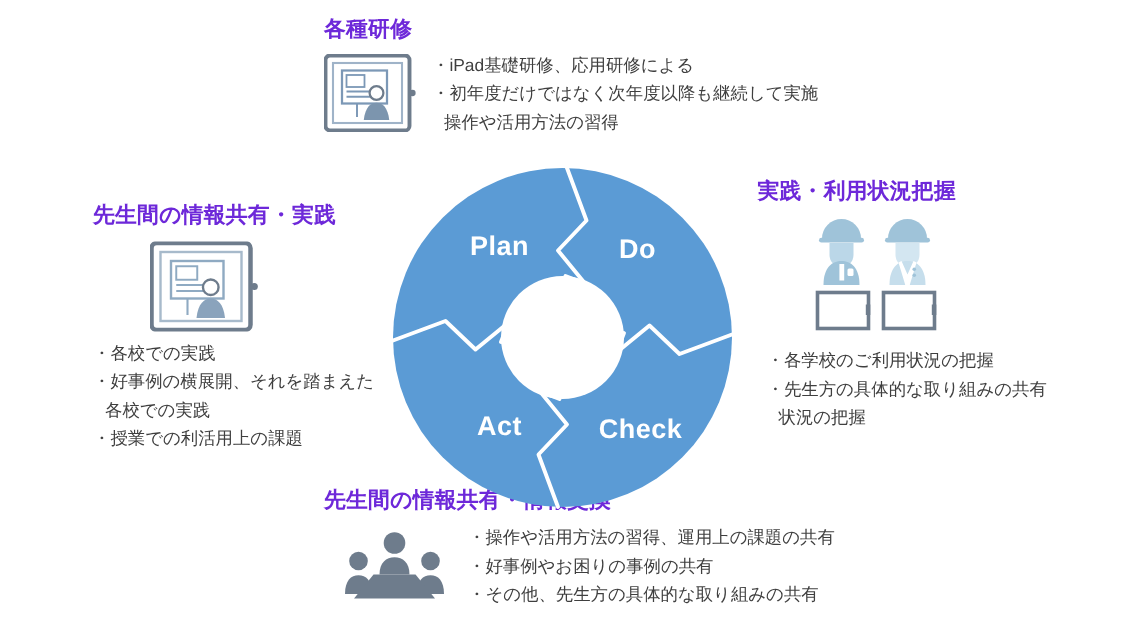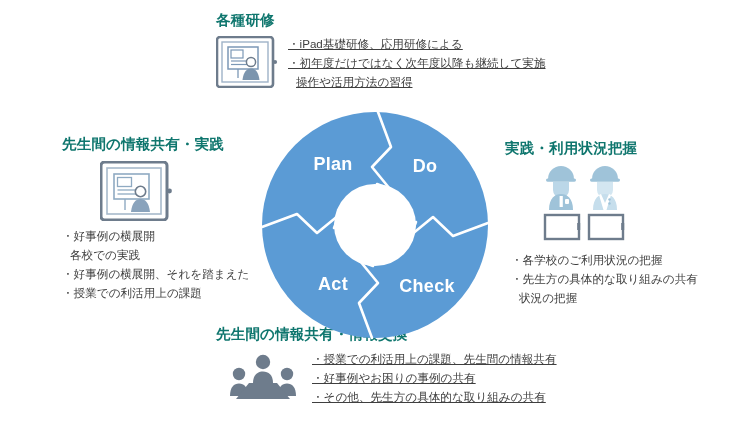--- a/index.html
+++ b/index.html
@@ -22,21 +22,21 @@
     height: 422px;
     background: #ffffff;
   }
 
   
   .block { position: absolute; }
 
   .block-title {
     font-weight: bold;
     font-size: 14.5px;
-    color: #0f766e;
+    color: #6d28d9;
     letter-spacing: 0.2px;
     white-space: nowrap;
     line-height: 1.2;
   }
 
   .bullets {
     font-size: 11.6px;
     line-height: 1.62;
     color: #3f3f3f;
     white-space: nowrap;
@@ -66,24 +66,24 @@
     font-size: 18px;
     fill: #ffffff;
     text-anchor: middle;
     dominant-baseline: middle;
     letter-spacing: 0.3px;
   }
 
   
   #block-top        { left: 216px; top: 12px;  width: 380px; }
   #block-left       { left: 62px;  top: 136px; width: 215px; }
-  #block-right      { left: 505px; top: 140px; width: 245px; }
+  #block-right      { left: 505px; top: 120px; width: 245px; }
   #block-bottom     { left: 216px; top: 326px; width: 400px; }
 
-  .row { display: flex; align-items: flex-start; text-decoration: underline; }
+  .row { display: flex; align-items: flex-start; }
 
   #block-top .row    { margin-top: 6px; }
   #block-top .icon-wrap { margin-right: 10px; margin-top: 1px; }
 
   #block-left .icon-wrap { margin: 8px 0 6px 38px; }
   #block-left .bullets   { margin-top: 4px; }
 
   #block-right .icon-wrap { margin: 6px 0 4px 26px; }
   #block-right .bullets   { margin-top: 6px; margin-left: 6px; }
 
@@ -133,23 +133,23 @@
         <rect x="14" y="13" width="35" height="25" fill="#ffffff" stroke="#8FAAC2" stroke-width="1.6"></rect>
         <rect x="17.5" y="16.5" width="14" height="9" fill="#ffffff" stroke="#8FAAC2" stroke-width="1.3"></rect>
         <line x1="17.5" y1="29" x2="44" y2="29" stroke="#8FAAC2" stroke-width="1.3"></line>
         <line x1="17.5" y1="33" x2="44" y2="33" stroke="#8FAAC2" stroke-width="1.3"></line>
         <line x1="25" y1="38" x2="25" y2="49" stroke="#8FAAC2" stroke-width="1.4"></line>
         <circle cx="40.5" cy="30.5" r="5.2" fill="#ffffff" stroke="#6E7C8C" stroke-width="1.6"></circle>
         <path d="M31 51 C32 41.5 36 38 40.5 38 C45 38 49 41.5 50 51 Z" fill="#8AA3BC"></path>
       </svg>
     </span>
     <div class="bullets">
-      <span class="line">・好事例の横展開</span>
+      <span class="line">・各校での実践</span>
+      <span class="line">・好事例の横展開、それを踏まえた</span>
       <span class="line indent">各校での実践</span>
-      <span class="line">・好事例の横展開、それを踏まえた</span>
       <span class="line">・授業での利活用上の課題</span>
     </div>
   </div>
 
   <div class="block" id="block-right">
     <div class="block-title">実践・利用状況把握</div>
     <span class="icon-wrap">
       <svg width="110" height="78" viewBox="0 0 110 78" aria-hidden="true">
 
         <g>
@@ -197,21 +197,21 @@
           <circle cx="11" cy="22" r="6.2" fill="#6E7C8C"></circle>
           <path d="M2 44 C2 35 6 31.5 11 31.5 C16 31.5 20 35 20 44 Z" fill="#6E7C8C"></path>
 
           <circle cx="59" cy="22" r="6.2" fill="#6E7C8C"></circle>
           <path d="M50 44 C50 35 54 31.5 59 31.5 C64 31.5 68 35 68 44 Z" fill="#6E7C8C"></path>
 
           <path d="M21 31 H49 L62 47 H8 Z" fill="#6E7C8C"></path>
         </svg>
       </span>
       <span class="bullets">
-        <span class="line">・授業での利活用上の課題、先生間の情報共有</span>
+        <span class="line">・操作や活用方法の習得、運用上の課題の共有</span>
         <span class="line">・好事例やお困りの事例の共有</span>
         <span class="line">・その他、先生方の具体的な取り組みの共有</span>
       </span>
     </div>
   </div>
 
   <div id="donut-wrap">
     <svg id="donut-svg" viewBox="0 0 240 240" aria-hidden="true">
       <defs>
         <mask id="hole-mask">

